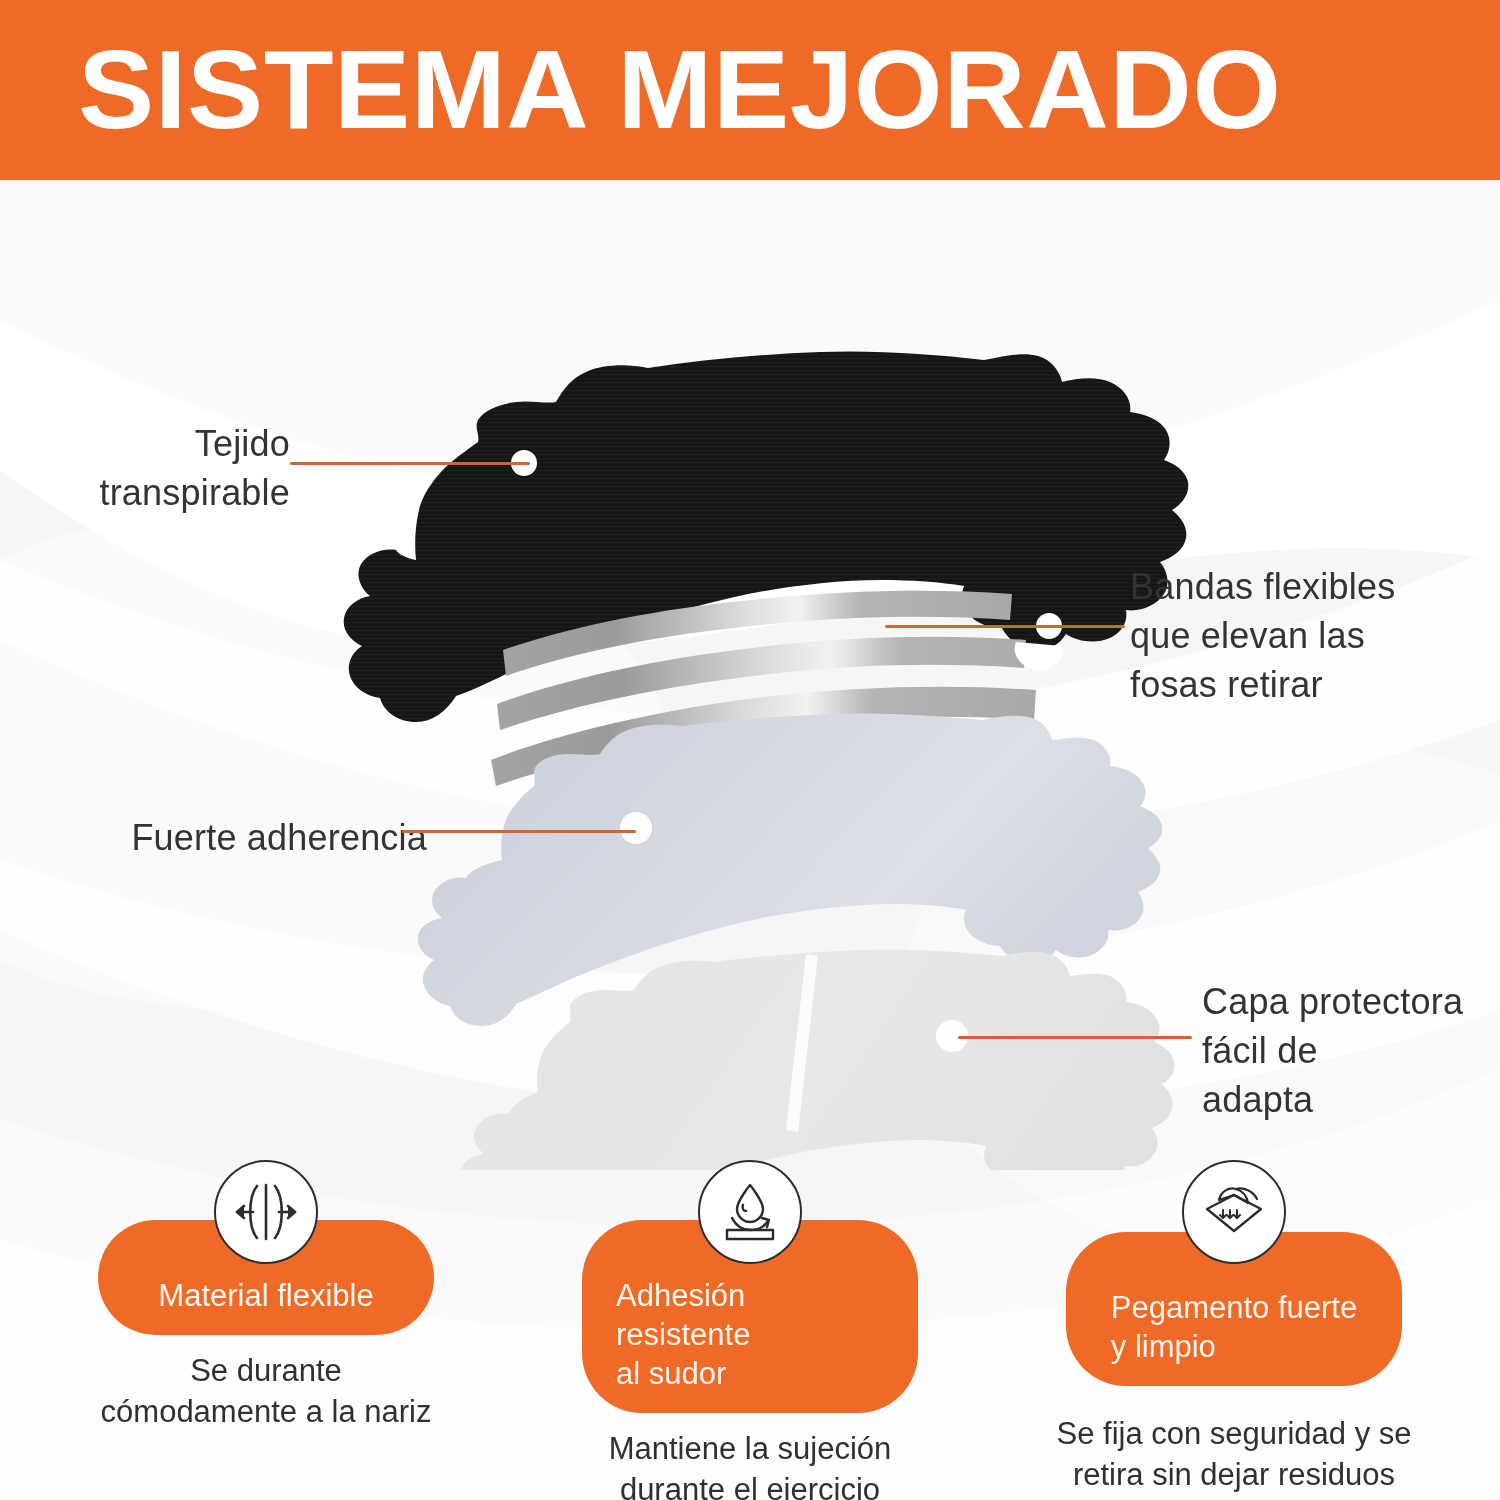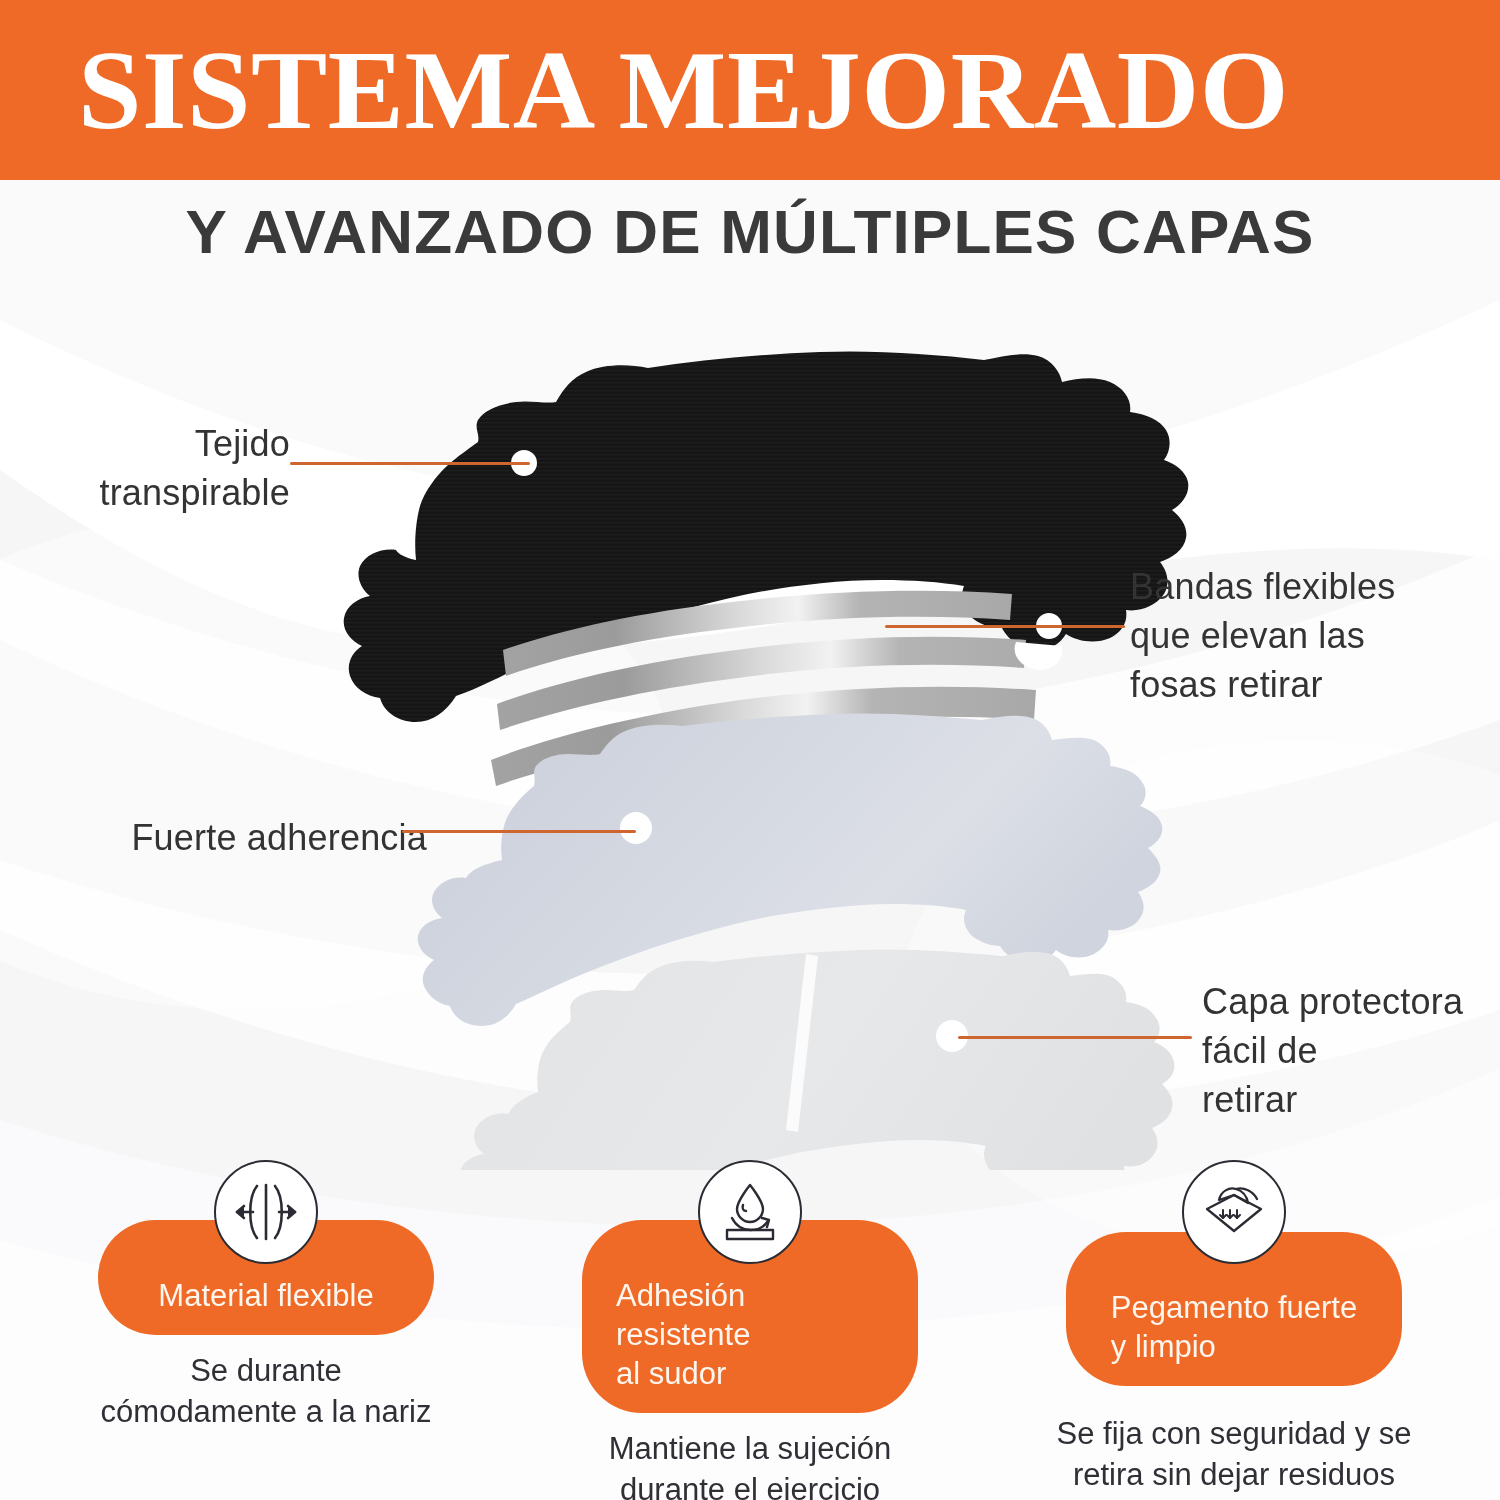--- a/index.html
+++ b/index.html
@@ -33,21 +33,20 @@
   .header-bar {
     position: absolute;
     left: 0;
     top: 0;
     width: 1500px;
     height: 180px;
     background: #ef6a26;
     display: flex;
     align-items: center;
     z-index: 5;
-    font-family: Liberation Serif, serif;
   }
   .header-title {
     margin-left: 78px;
     color: #ffffff;
     font-size: 112px;
     line-height: 1;
     font-weight: 700;
     letter-spacing: 0.5px;
     transform: scaleX(1.02);
     transform-origin: left center;
@@ -180,21 +179,20 @@
     <path d="M0,860 C360,980 760,1010 1140,930 C1290,898 1410,860 1500,820 L1500,1010 C1300,1080 1000,1130 700,1110 C420,1092 180,1010 0,930 Z" fill="#ffffff" opacity="0.72"></path>
     <path d="M0,1120 C380,1240 820,1260 1200,1170 C1330,1139 1430,1100 1500,1068 L1500,1500 L0,1500 Z" fill="#fbfbfc" opacity="0.9"></path>
     <path d="M0,1240 C400,1350 860,1358 1260,1270 C1360,1248 1440,1220 1500,1196 L1500,1500 L0,1500 Z" fill="#ffffff" opacity="0.55"></path>
     <ellipse cx="250" cy="760" rx="420" ry="250" fill="#ffffff" opacity="0.45"></ellipse>
     <ellipse cx="1300" cy="1000" rx="400" ry="260" fill="#ffffff" opacity="0.35"></ellipse>
   </svg>
 
   <div class="header-bar">
     <div class="header-title">SISTEMA MEJORADO</div>
   </div>
-  <div class="subtitle">Y AVANZADO DE MÚLTIPLES CAPAS</div>
 
   <svg class="diagram" style="top:330px;" viewBox="0 0 1500 840" width="1500" height="840">
     <defs>
       <linearGradient id="bandGrad" x1="0" y1="0" x2="1" y2="0">
         <stop offset="0%" stop-color="#a3a3a3"></stop>
         <stop offset="22%" stop-color="#9b9b9b"></stop>
         <stop offset="46%" stop-color="#d9d9d9"></stop>
         <stop offset="58%" stop-color="#f2f2f2"></stop>
         <stop offset="70%" stop-color="#b4b4b4"></stop>
         <stop offset="100%" stop-color="#a8a8a8"></stop>
@@ -392,21 +390,21 @@
   <div class="callout left-align" style="left:1130px; top:563px; width:350px;">Bandas flexibles
 que elevan las
 fosas retirar</div>
   <div class="leader" style="left:885px; top:625px; width:240px;"></div>
 
   <div class="callout right-align" style="left:0px; top:814px; width:390px;padding-left:37px;">Fuerte adherencia</div>
   <div class="leader" style="left:402px; top:830px; width:234px;"></div>
 
   <div class="callout left-align" style="left:1202px; top:978px; width:290px;">Capa protectora
 fácil de
-retirar</div>
+adapta</div>
   <div class="leader" style="left:958px; top:1036px; width:234px;"></div>
 
   <div class="features">
 
     <div class="feature" style="left:36px;">
       <div class="feature-icon">
         <svg width="70" height="70" viewBox="0 0 70 70">
           <g fill="none" stroke="#2b2b33" stroke-width="2.6" stroke-linecap="round" stroke-linejoin="round">
             <line x1="35" y1="8" x2="35" y2="62"></line>
             <path d="M26,9 C17,20 17,50 26,61"></path>

